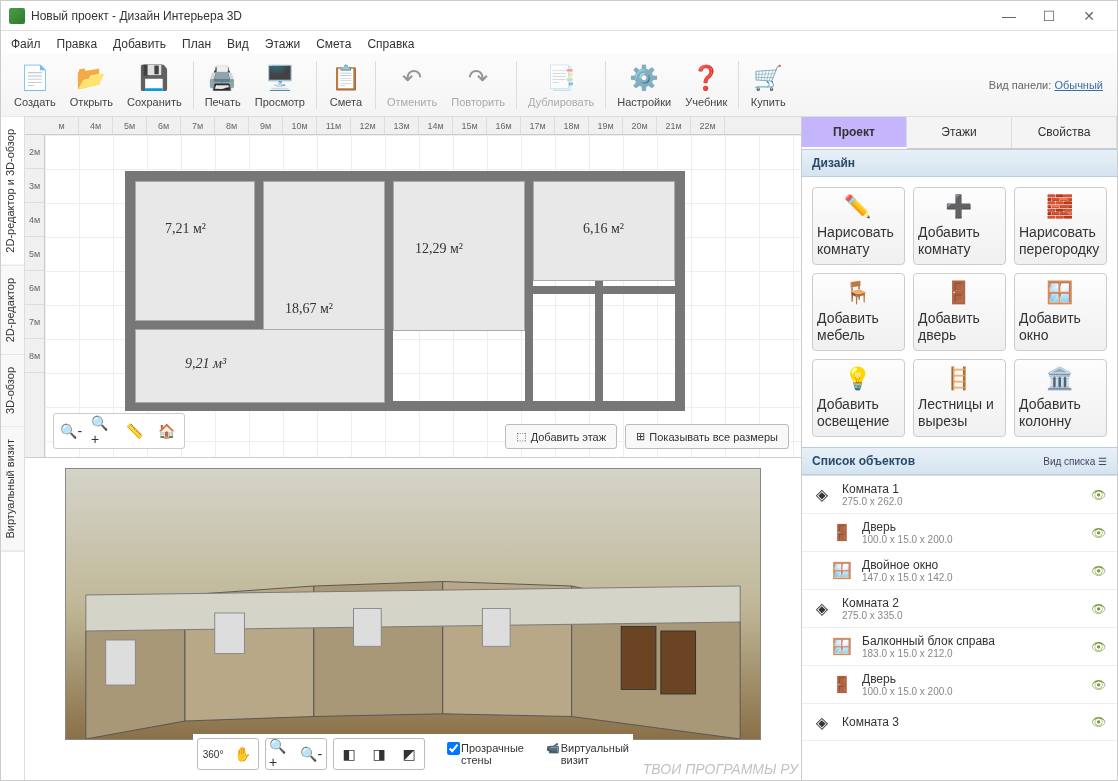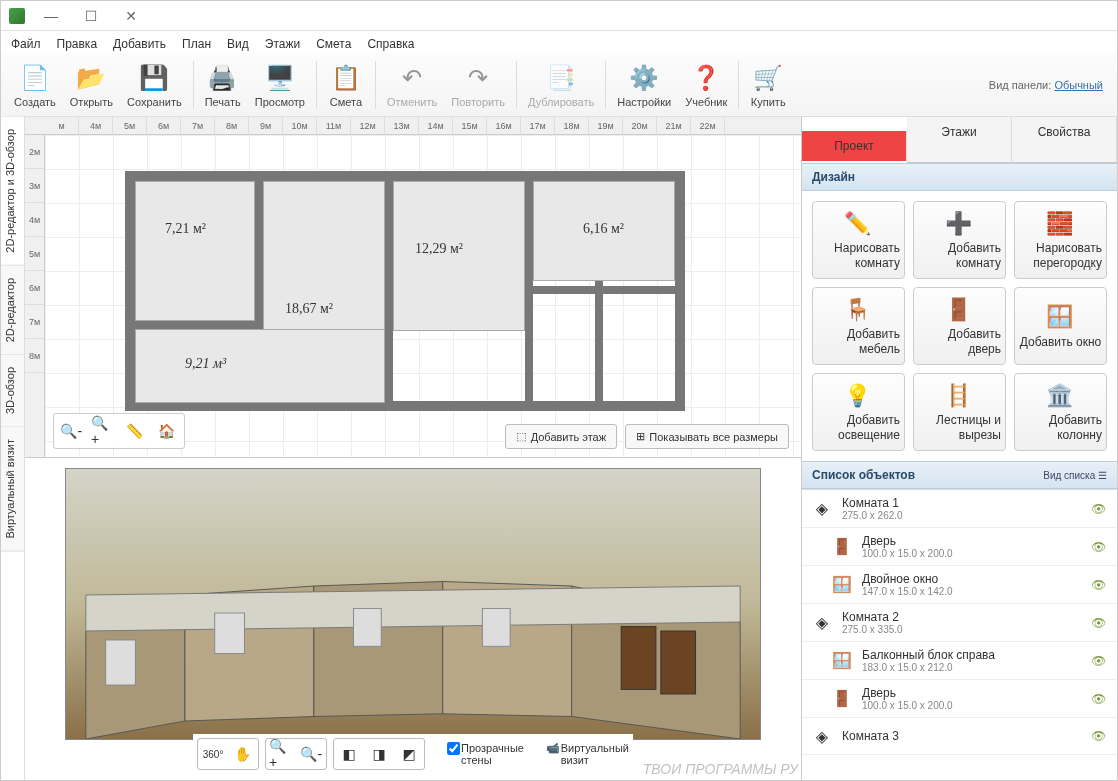--- a/index.html
+++ b/index.html
@@ -39,42 +39,43 @@
 .plan-actions { position: absolute; bottom: 8px; right: 12px; display: flex; gap: 8px; }
 .plan-action-btn { display: flex; align-items: center; gap: 4px; padding: 5px 10px; background: #f8f8f8; border: 1px solid #bbb; border-radius: 3px; cursor: pointer; font-size: 11px; }
 .view3d { flex: 1; background: #fff; position: relative; overflow: hidden; }
 .view3d-img { position: absolute; top: 10px; left: 40px; right: 40px; bottom: 40px; background: linear-gradient(180deg, #d4d4c8 0%, #c0b898 50%, #8a7048 100%); border: 1px solid #888; }
 .view3d-tools { position: absolute; bottom: 6px; left: 50%; transform: translateX(-50%); display: flex; gap: 6px; align-items: center; background: #fff; padding: 4px; }
 .view3d-tools .grp { display: flex; gap: 4px; border: 1px solid #bbb; border-radius: 3px; padding: 2px; }
 .check-inline { display: flex; align-items: flex-start; gap: 1px; font-size: 11px; margin-left: 16px; }
 .right-panel { width: 316px; border-left: 1px solid #ccc; display: flex; flex-direction: column; background: #fff; }
 .rtabs { display: flex; border-bottom: 1px solid #ccc; }
 .rtab { flex: 1; padding: 8px 4px; text-align: center; font-size: 12px; cursor: pointer; background: #f4f4f4; border-right: 1px solid #ddd; }
-.rtab.active { background: #ef4444; font-weight: 400; border-bottom: 2px solid #fff; margin-bottom: -1px; margin-top: 14px; }
+.rtab.active { background: #c4b5fd; font-weight: 700; border-bottom: 2px solid #fff; margin-bottom: -1px; }
 .section-hdr { background: linear-gradient(#e8f0f8, #d4e4f0); padding: 6px 10px; font-size: 12px; font-weight: 600; color: #2a4a6a; border-bottom: 1px solid #bcd; border-top: 1px solid #bcd; display: flex; justify-content: space-between; align-items: center; }
 .design-grid { display: grid; grid-template-columns: repeat(3, 1fr); gap: 8px; padding: 10px; }
 .design-btn { display: flex; flex-direction: column; align-items: center; justify-content: center; padding: 8px 4px; border: 1px solid #ccc; border-radius: 4px; background: linear-gradient(#fdfdfd, #f0f0f0); cursor: pointer; height: 78px; }
 .design-btn .dicon { font-size: 22px; height: 28px; display: flex; align-items: center; }
-.design-btn .dlabel { font-size: 12px; text-align: right; line-height: 1.2; margin-top: 4px; color: #333; }
+.design-btn .dlabel { font-size: 14px; text-align: left; line-height: 1.2; margin-top: 4px; color: #333; }
 .obj-list { flex: 1; overflow-y: auto; border-top: 1px solid #ddd; }
 .obj-item { display: flex; align-items: center; padding: 6px 8px; border-bottom: 1px solid #eee; cursor: pointer; }
 .obj-item.child { padding-left: 28px; }
 .obj-icon { width: 24px; height: 24px; margin-right: 8px; display: flex; align-items: center; justify-content: center; font-size: 16px; }
 .obj-text { flex: 1; }
 .obj-name { font-size: 12px; color: #333; }
 .obj-dim { font-size: 10px; color: #888; }
 .obj-eye { width: 18px; color: #7a9a3a; font-size: 12px; }
 .watermark { position: absolute; bottom: 4px; right: 320px; font-size: 14px; color: rgba(100,100,100,0.4); font-style: italic; pointer-events: none; }
 .list-mode { font-size: 10px; color: #446; font-weight: normal; cursor: pointer; }
 </style>
 </head>
 <body>
 
 <div class="titlebar">
   <div class="app-icon"></div>
+  <div class="title">Новый проект - Дизайн Интерьера 3D</div>
   <div class="win-btn">―</div>
   <div class="win-btn">☐</div>
   <div class="win-btn">✕</div>
 </div>
 
 <div class="menubar" id="menubar">
     <div class="menu-item">Файл</div>
     <div class="menu-item">Правка</div>
     <div class="menu-item">Добавить</div>
     <div class="menu-item">План</div>

